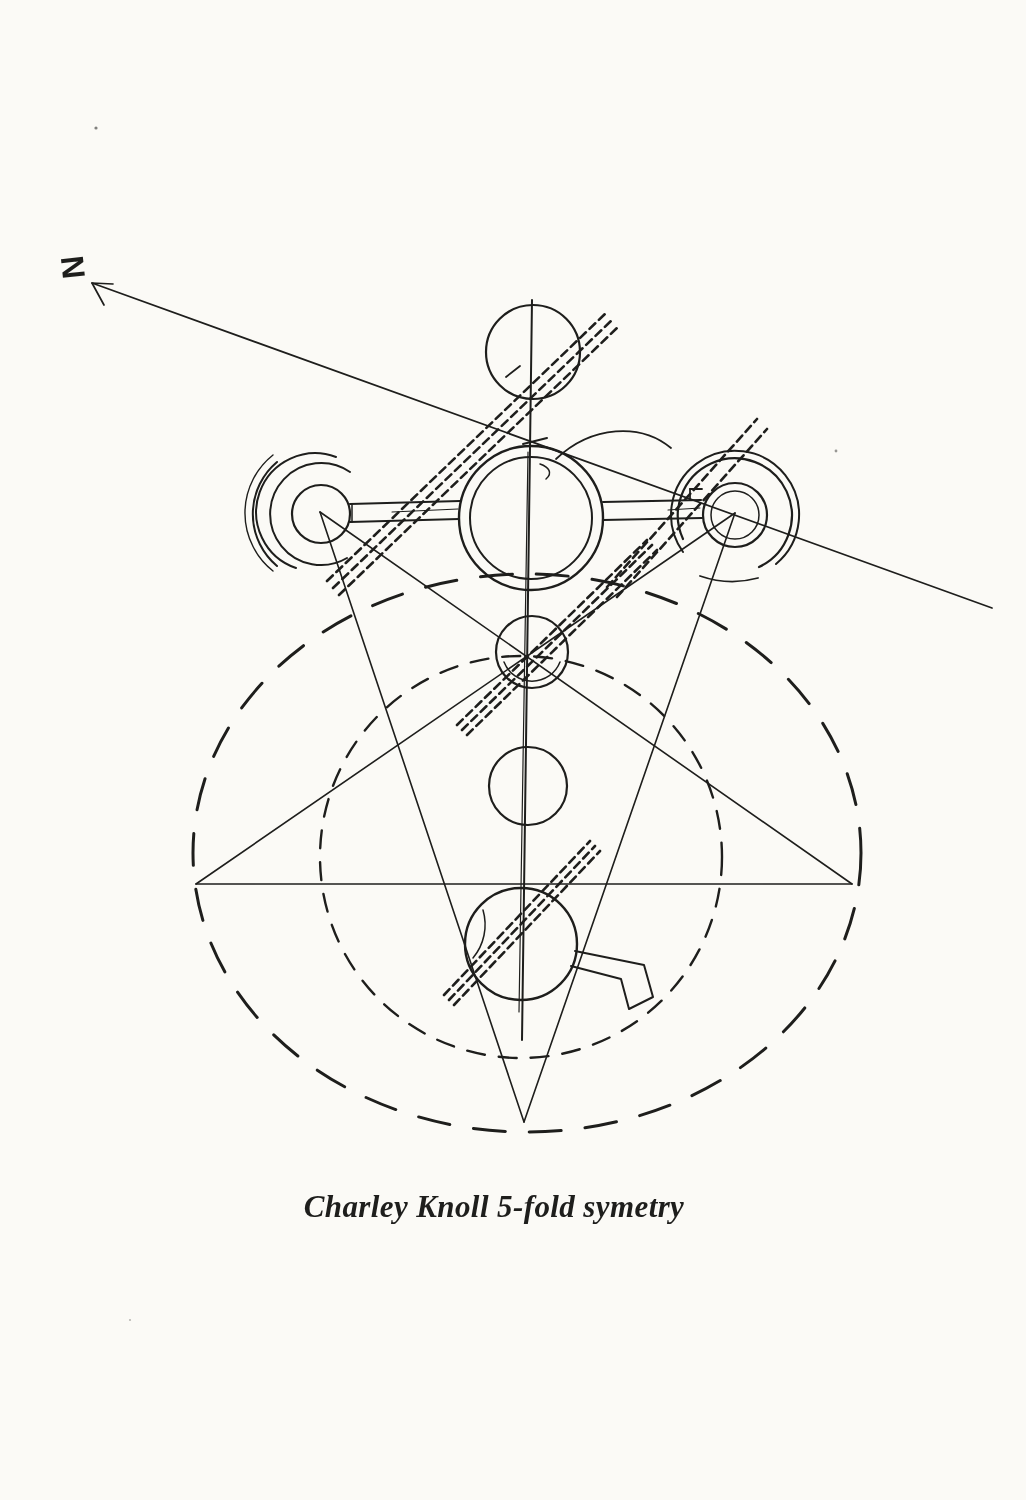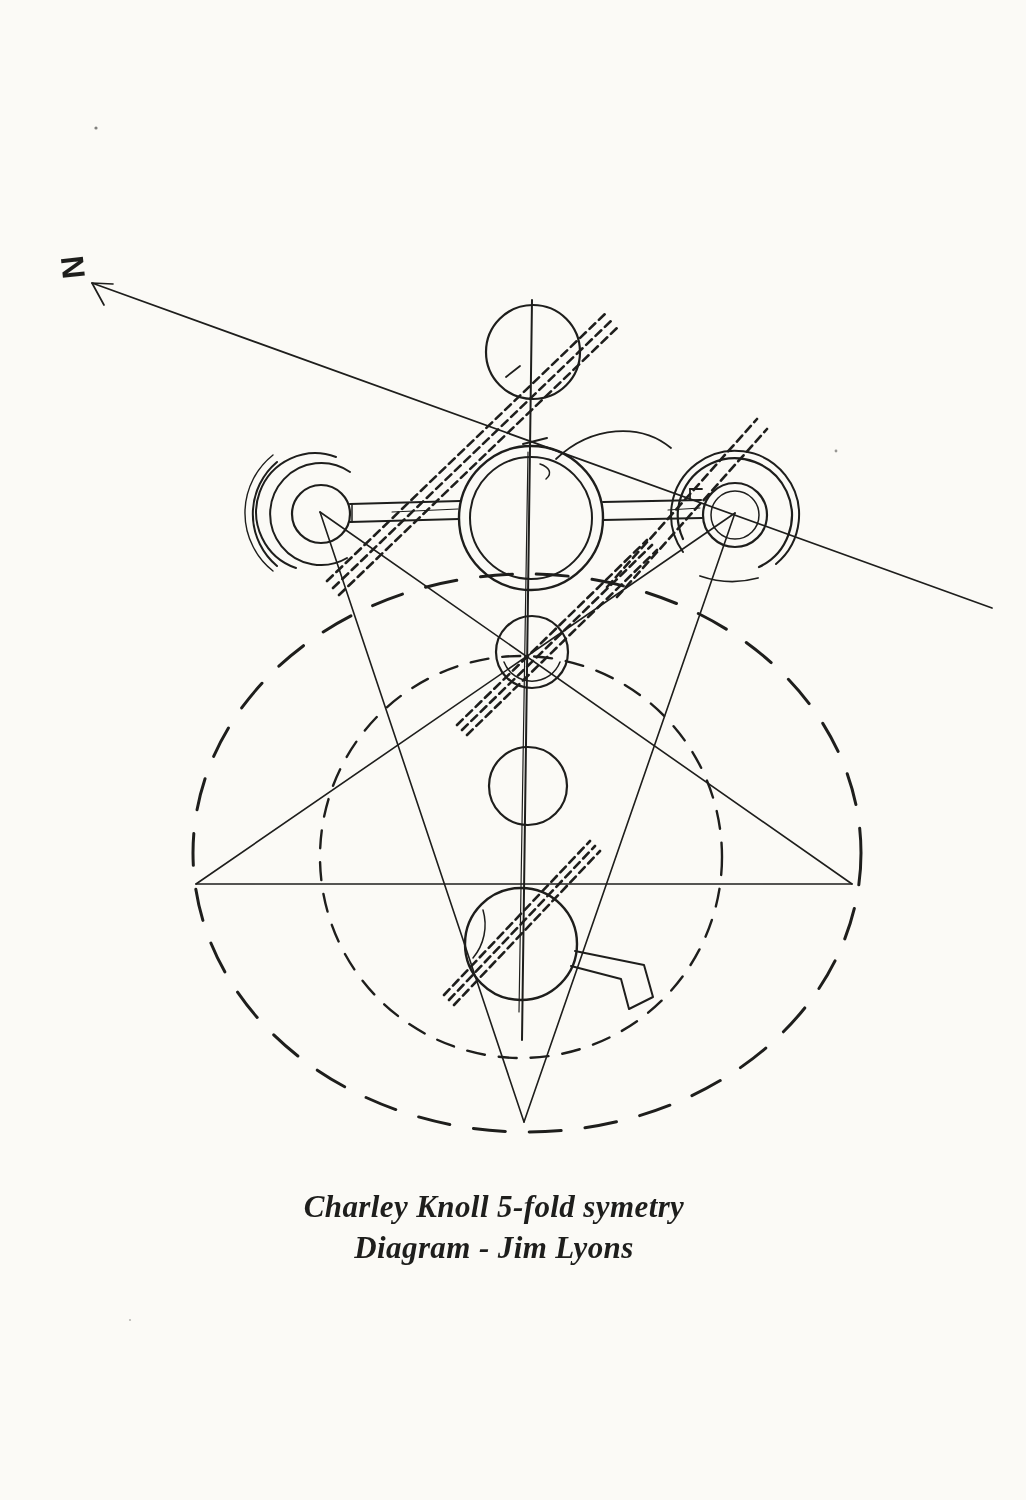--- a/index.html
+++ b/index.html
@@ -144,16 +144,15 @@
 
     <g>
       <circle class="fillink" cx="96" cy="128" r="1.6" opacity="0.55"></circle>
       <circle class="fillink" cx="836" cy="451" r="1.4" opacity="0.45"></circle>
       <circle class="fillink" cx="130" cy="1320" r="1.1" opacity="0.3"></circle>
     </g>
   </svg>
 
   <div class="caption">
     <p>Charley Knoll 5-fold symetry</p>
-    <p>Diagram - Jim Lyons</p>
   </div>
 
 </div>
 
 </body></html>

